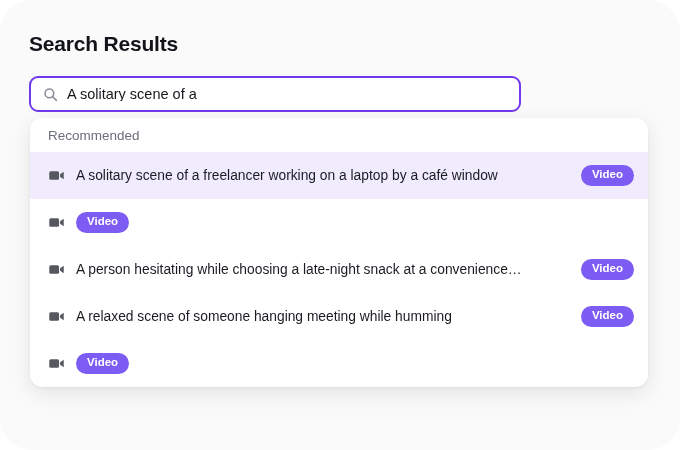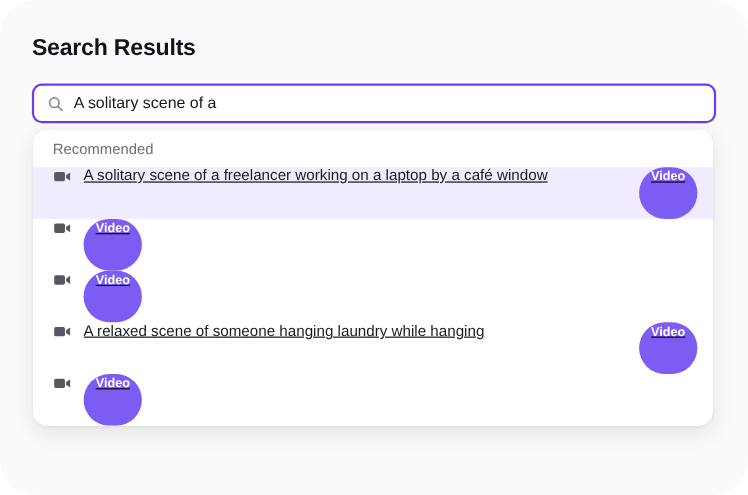--- a/index.html
+++ b/index.html
@@ -32,21 +32,21 @@
     font-weight: bold;
     color: #111318;
     letter-spacing: -0.2px;
     white-space: nowrap;
   }
 
   .search-field {
     position: absolute;
     left: 29px;
     top: 76px;
-    width: 622px;
+    width: 492px;
     height: 36px;
     box-sizing: border-box;
     background: #ffffff;
     border: 2px solid #7138ed;
     border-radius: 9px;
     display: flex;
     align-items: center;
     padding: 0 12px;
   }
   .search-icon {
@@ -87,24 +87,24 @@
     align-items: center;
     padding: 0 0 0 18px;
     font-size: 13.5px;
     color: #6a6f7a;
     background: #ffffff;
   }
 
   .suggestion-row {
     height: 47px;
     display: flex;
+    align-items: center;
     padding: 0 14px 0 18px;
     background: #ffffff;
     box-sizing: border-box;
-    text-decoration: underline;
   }
   .suggestion-row.is-active {
     background: #f0ebfd;
   }
 
   .video-icon {
     flex: 0 0 auto;
     width: 17px;
     height: 17px;
     margin-right: 11px;
@@ -122,21 +122,21 @@
     padding-right: 12px;
   }
 
   .type-badge {
     flex: 0 0 auto;
     background: #7c5cf2;
     color: #ffffff;
     font-size: 11.5px;
     font-weight: bold;
     border-radius: 999px;
-    padding: 4px 11px 13px 11px;
+    padding: 4px 11px 5px 11px;
     line-height: 1;
     white-space: nowrap;
   }
 </style>
 </head>
 <body>
 
 <div class="app-surface">
 
   <div class="page-title">Search Results</div>
@@ -176,31 +176,32 @@
       <span class="type-badge">Video</span>
     </div>
 
     <div class="suggestion-row">
       <span class="video-icon">
         <svg viewBox="0 0 20 20" width="17" height="17" fill="currentColor">
           <rect x="1.5" y="5" width="11.5" height="10" rx="1.8"></rect>
           <path d="M14.2 8.6 L18.5 5.6 L18.5 14.4 L14.2 11.4 Z"></path>
         </svg>
       </span>
-      <span class="type-badge">Video</span>
-    </div>
-
-    <div class="suggestion-row">
-      <span class="video-icon">
-        <svg viewBox="0 0 20 20" width="17" height="17" fill="currentColor">
-          <rect x="1.5" y="5" width="11.5" height="10" rx="1.8"></rect>
-          <path d="M14.2 8.6 L18.5 5.6 L18.5 14.4 L14.2 11.4 Z"></path>
-        </svg>
-      </span>
-      <span class="suggestion-label">A relaxed scene of someone hanging laundry while hanging</span>
+      <span class="suggestion-label">A person hesitating while choosing a late-night snack at a convenience…</span>
+      <span class="type-badge">Video</span>
+    </div>
+
+    <div class="suggestion-row">
+      <span class="video-icon">
+        <svg viewBox="0 0 20 20" width="17" height="17" fill="currentColor">
+          <rect x="1.5" y="5" width="11.5" height="10" rx="1.8"></rect>
+          <path d="M14.2 8.6 L18.5 5.6 L18.5 14.4 L14.2 11.4 Z"></path>
+        </svg>
+      </span>
+      <span class="suggestion-label">A relaxed scene of someone hanging meeting while humming</span>
       <span class="type-badge">Video</span>
     </div>
 
     <div class="suggestion-row">
       <span class="video-icon">
         <svg viewBox="0 0 20 20" width="17" height="17" fill="currentColor">
           <rect x="1.5" y="5" width="11.5" height="10" rx="1.8"></rect>
           <path d="M14.2 8.6 L18.5 5.6 L18.5 14.4 L14.2 11.4 Z"></path>
         </svg>
       </span>

